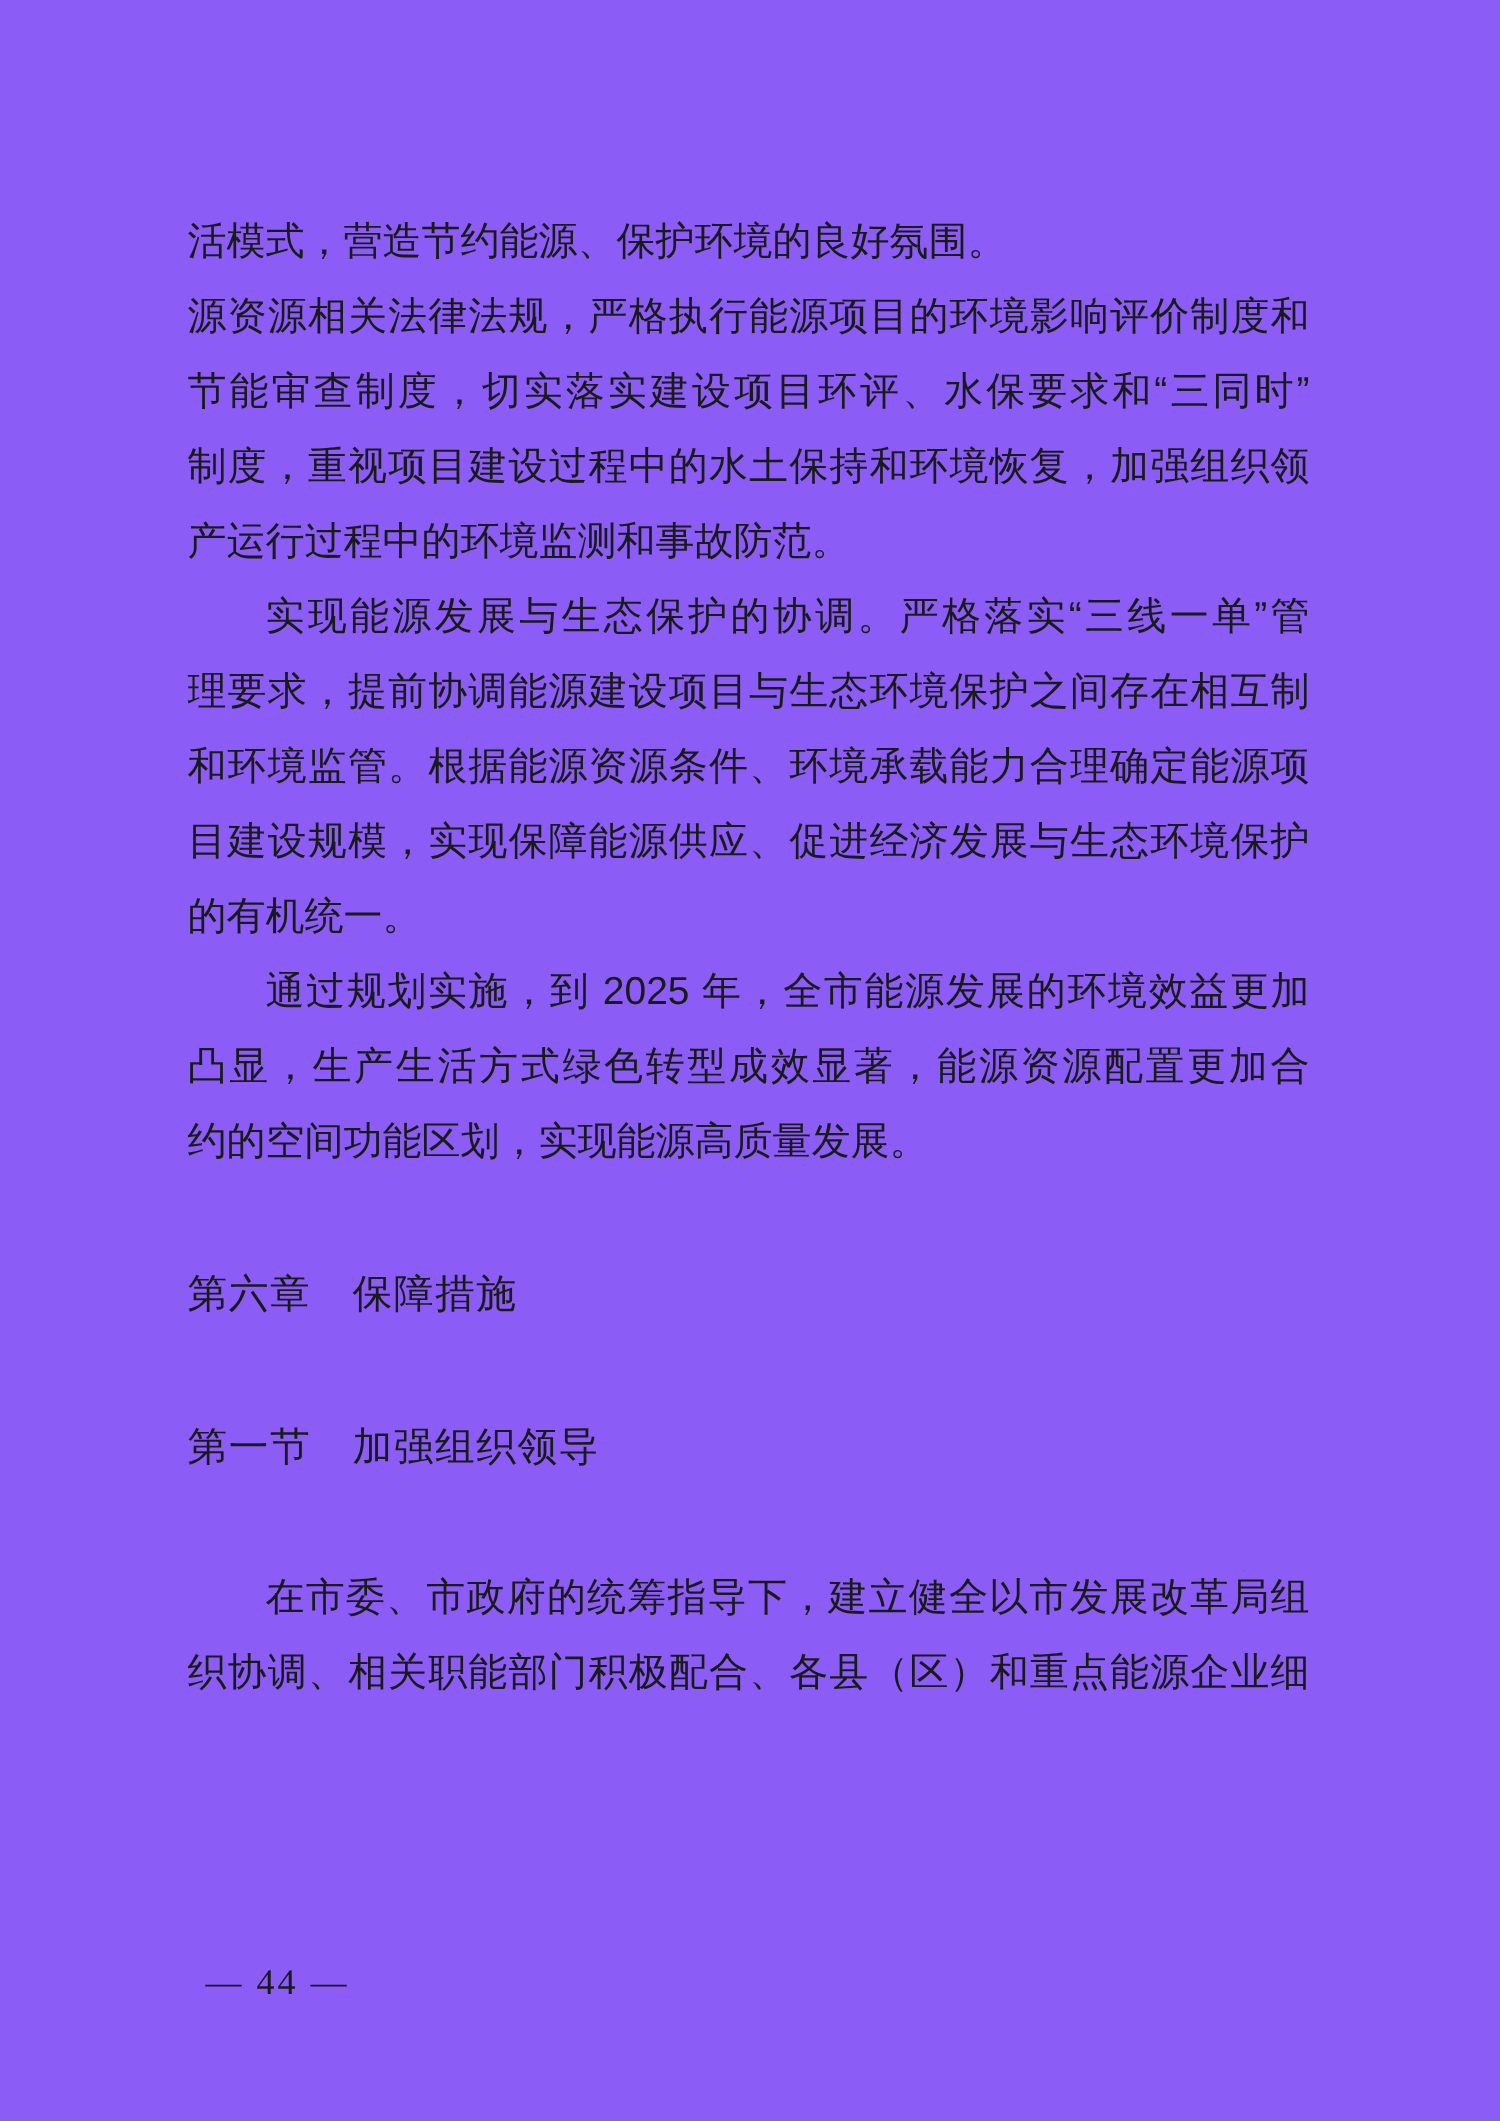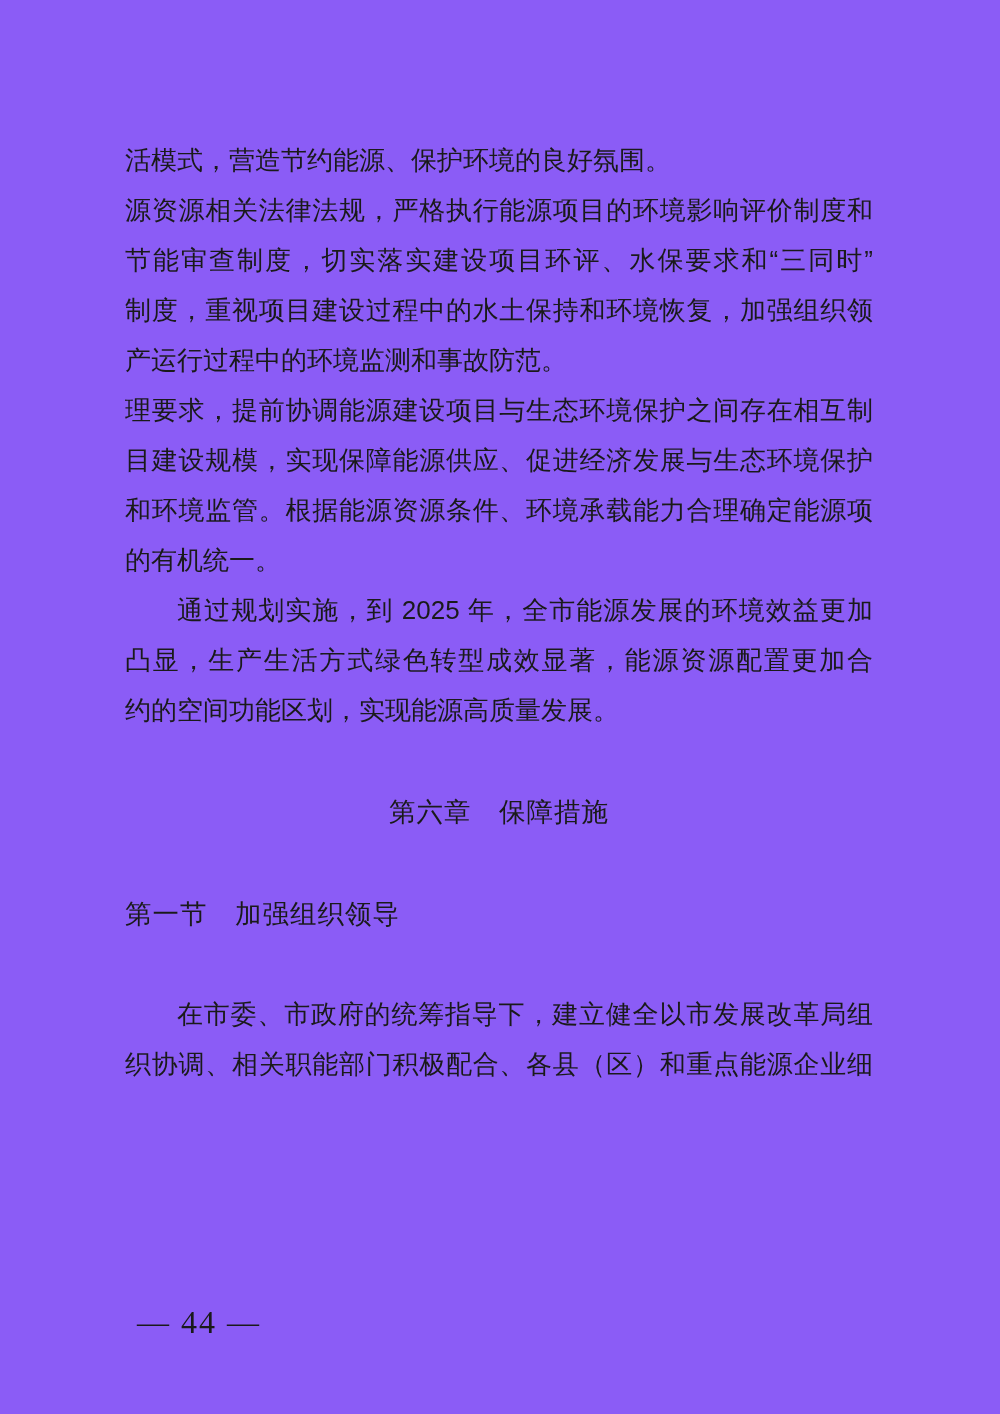--- a/index.html
+++ b/index.html
@@ -40,21 +40,21 @@
   }
   .line.indent {
     text-indent: 52px;
   }
   .chapter-heading {
     margin: 52px 0 0 0;
     height: 50px;
     line-height: 50px;
     font-size: 26.5px;
     font-weight: normal;
-    text-align: center;
+    text-align: left;
     letter-spacing: 1px;
   }
   .section-heading {
     margin: 52px 0 0 0;
     height: 50px;
     line-height: 50px;
     font-size: 26.5px;
     font-weight: normal;
     text-align: left;
     letter-spacing: 1px;
@@ -62,41 +62,42 @@
   .para-after {
     margin-top: 50px;
   }
   .page-footer {
     position: absolute;
     left: 137px;
     top: 1300px;
     height: 44px;
     line-height: 44px;
     font-family: "Liberation Serif", serif;
-    font-size: 32px;
+    font-size: 24px;
     letter-spacing: 2px;
     color: #1a1a1a;
   }
 </style>
 </head>
 <body>
 
 <div class="page">
 
   <div class="text-col">
 
     <div id="para-before">
         <div class="line">活模式，营造节约能源、保护环境的良好氛围。</div>
         <div class="line fill">源资源相关法律法规，严格执行能源项目的环境影响评价制度和</div>
         <div class="line fill">节能审查制度，切实落实建设项目环评、水保要求和“三同时”</div>
         <div class="line fill">制度，重视项目建设过程中的水土保持和环境恢复，加强组织领导</div>
         <div class="line">产运行过程中的环境监测和事故防范。</div>
+        <div class="line indent fill">实现能源发展与生态保护的协调。严格落实“三线一单”管</div>
         <div class="line fill">理要求，提前协调能源建设项目与生态环境保护之间存在相互制</div>
+        <div class="line fill">和环境监管。根据能源资源条件、环境承载能力合理确定能源项</div>
         <div class="line fill">目建设规模，实现保障能源供应、促进经济发展与生态环境保护</div>
-        <div class="line fill">和环境监管。根据能源资源条件、环境承载能力合理确定能源项</div>
         <div class="line">的有机统一。</div>
         <div class="line indent fill">通过规划实施，到 2025 年，全市能源发展的环境效益更加</div>
         <div class="line fill">凸显，生产生活方式绿色转型成效显著，能源资源配置更加合理、</div>
         <div class="line">约的空间功能区划，实现能源高质量发展。</div>
       </div>
 
     <h2 class="chapter-heading">第六章　保障措施</h2>
 
     <h3 class="section-heading">第一节　加强组织领导</h3>
 

